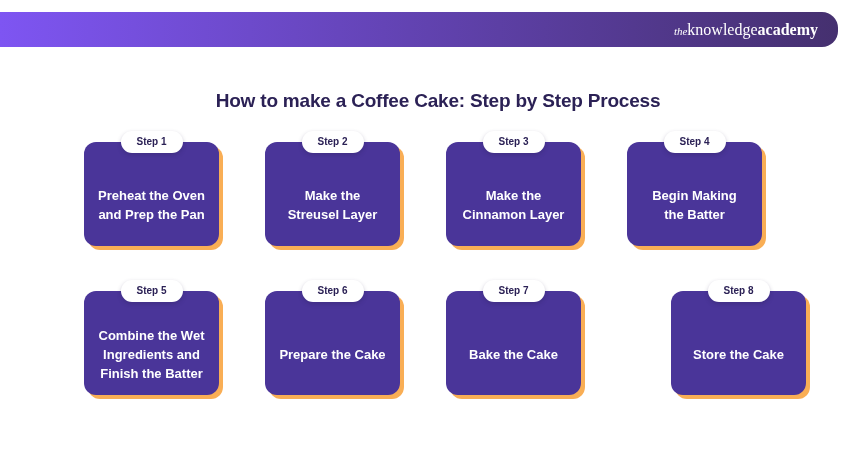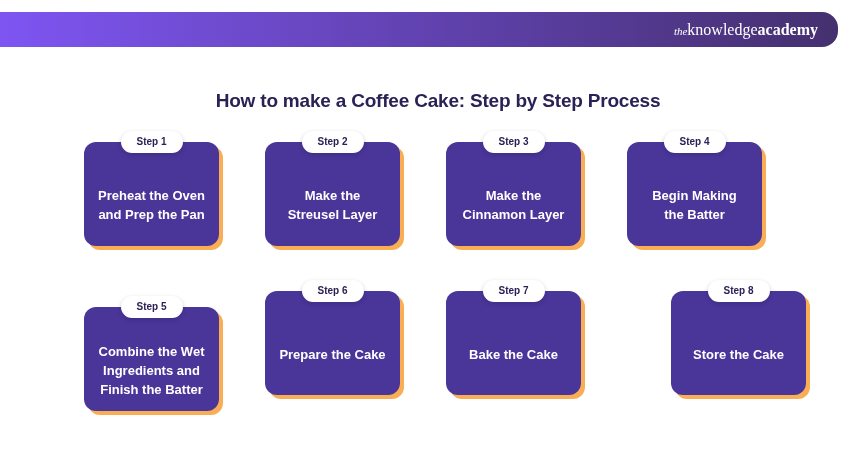--- a/index.html
+++ b/index.html
@@ -115,21 +115,21 @@
       <div class="card" style="left: 446px; top: 142px;">
         <div class="step-pill">Step 3</div>
         <div class="card-text">Make the
 Cinnamon Layer</div>
       </div>
       <div class="card" style="left: 627px; top: 142px;">
         <div class="step-pill">Step 4</div>
         <div class="card-text">Begin Making
 the Batter</div>
       </div>
-      <div class="card" style="left: 84px; top: 307px;">
+      <div class="card" style="left: 84px; top: 291px;">
         <div class="step-pill">Step 5</div>
         <div class="card-text">Combine the Wet
 Ingredients and
 Finish the Batter</div>
       </div>
       <div class="card" style="left: 265px; top: 291px;">
         <div class="step-pill">Step 6</div>
         <div class="card-text">Prepare the Cake</div>
       </div>
       <div class="card" style="left: 446px; top: 291px;">

